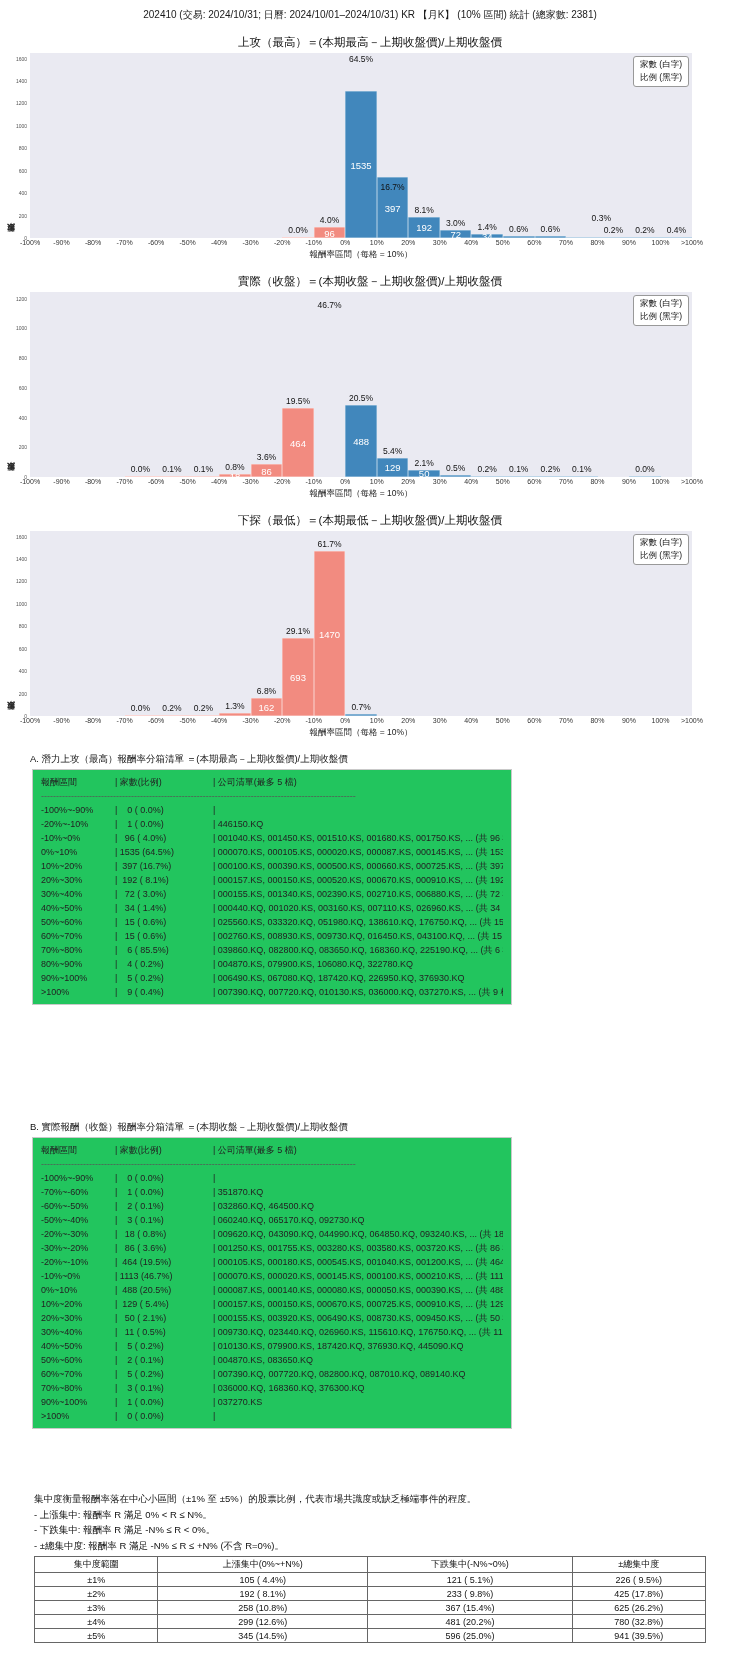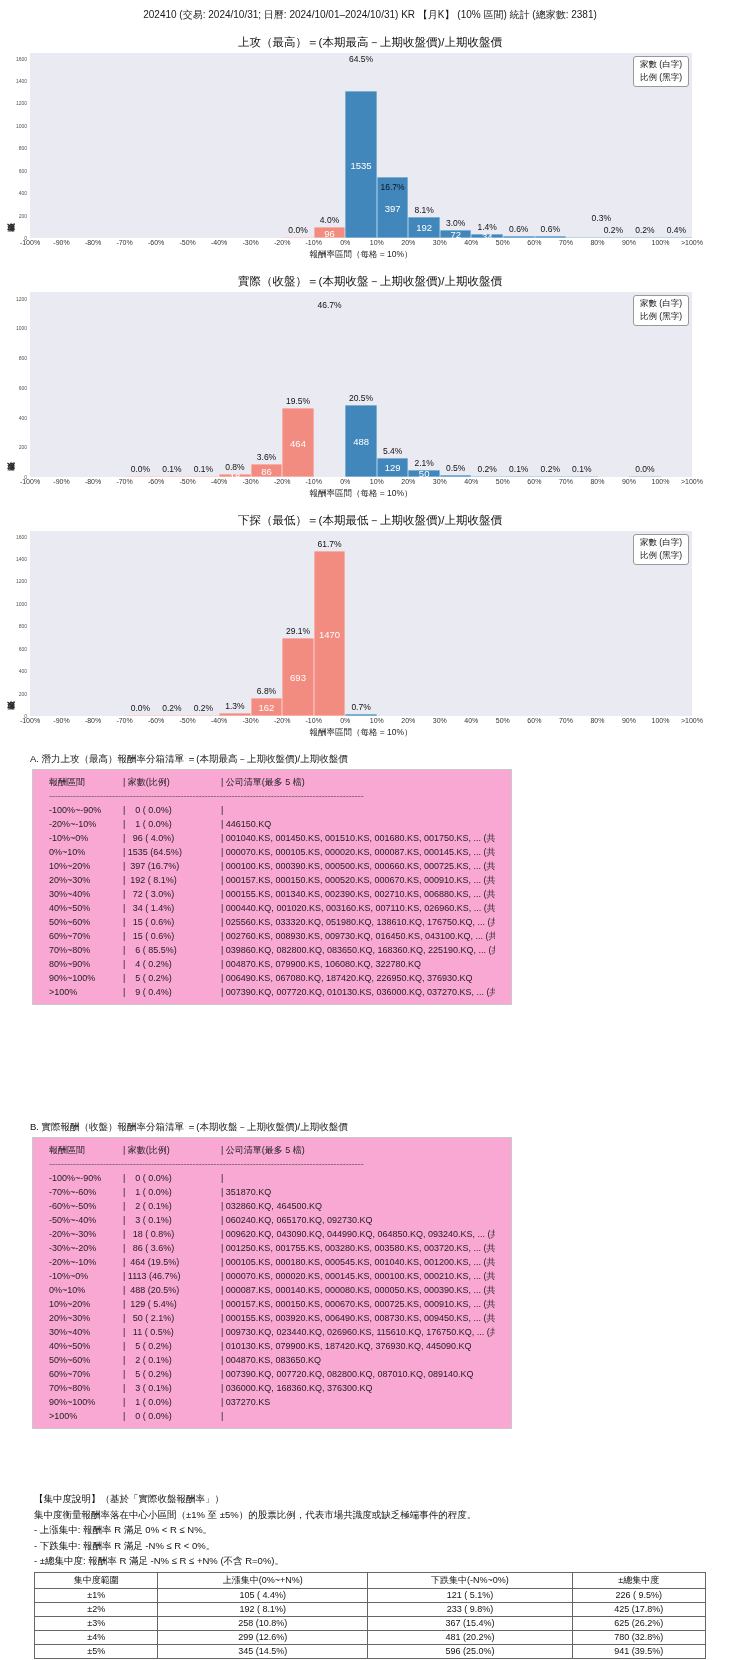--- a/index.html
+++ b/index.html
@@ -42,22 +42,22 @@
     background: #fff; border: 1px solid #999; border-radius: 3px;
     padding: 1px 6px 2px; font-size: 8.5px; line-height: 1.5; color:#111;
   }
   .xticks { position: relative; width: 662px; height: 10px; margin-left: 30px; }
   .xtick { position: absolute; top: 1px; transform: translateX(-50%); font-size: 7px; color: #333; white-space: nowrap; }
   .x-axis-label { width: 662px; margin-left: 30px; text-align: center; font-size: 8.5px; margin-top: 1px; color:#222; }
 
   .listing-heading { margin: 14px 0 3px 30px; font-size: 9.5px; color:#111; }
   .listing-heading.gap-b { margin-top: 116px; }
   .listing-box {
-    margin-left: 32px; width: 480px; border: 1px solid #c9c9c9; background: #f9a8d4;
-    padding: 5px 16px; font-size: 9px; line-height: 14px; color:#222;
+    margin-left: 32px; width: 480px; border: 1px solid #c9c9c9; background: #22c55e;
+    padding: 5px 8px; font-size: 9px; line-height: 14px; color:#222;
   }
   .lrow { display: flex; white-space: pre; }
   .lc1 { flex: 0 0 74px; }
   .lc2 { flex: 0 0 98px; }
   .lc3 { flex: 1 1 auto; overflow: hidden; }
   .lsep { color: #555; white-space: nowrap; overflow: hidden; height: 14px; }
 
   .conc { margin: 62px 0 0 34px; font-size: 9.5px; line-height: 15.5px; color:#111; }
   .conc-table { margin: 3px 0 0 34px; border-collapse: collapse; width: 672px; }
   .conc-table th, .conc-table td {
@@ -456,21 +456,20 @@
     <div class="lrow"><span class="lc1">30%~40%</span><span class="lc2">|   11 ( 0.5%)</span><span class="lc3">| 009730.KQ, 023440.KQ, 026960.KS, 115610.KQ, 176750.KQ, ... (共 11 檔)</span></div>
     <div class="lrow"><span class="lc1">40%~50%</span><span class="lc2">|    5 ( 0.2%)</span><span class="lc3">| 010130.KS, 079900.KS, 187420.KQ, 376930.KQ, 445090.KQ</span></div>
     <div class="lrow"><span class="lc1">50%~60%</span><span class="lc2">|    2 ( 0.1%)</span><span class="lc3">| 004870.KS, 083650.KQ</span></div>
     <div class="lrow"><span class="lc1">60%~70%</span><span class="lc2">|    5 ( 0.2%)</span><span class="lc3">| 007390.KQ, 007720.KQ, 082800.KQ, 087010.KQ, 089140.KQ</span></div>
     <div class="lrow"><span class="lc1">70%~80%</span><span class="lc2">|    3 ( 0.1%)</span><span class="lc3">| 036000.KQ, 168360.KQ, 376300.KQ</span></div>
     <div class="lrow"><span class="lc1">90%~100%</span><span class="lc2">|    1 ( 0.0%)</span><span class="lc3">| 037270.KS</span></div>
     <div class="lrow"><span class="lc1">&gt;100%</span><span class="lc2">|    0 ( 0.0%)</span><span class="lc3">| </span></div>
   </div>
 
 <div class="conc">
-  <div>【集中度說明】（基於「實際收盤報酬率」）</div>
   <div class="conc-notes">
       <div class="conc-note">集中度衡量報酬率落在中心小區間（±1% 至 ±5%）的股票比例，代表市場共識度或缺乏極端事件的程度。</div>
       <div class="conc-note">- 上漲集中: 報酬率 R 滿足 0% &lt; R ≤ N%。</div>
       <div class="conc-note">- 下跌集中: 報酬率 R 滿足 -N% ≤ R &lt; 0%。</div>
       <div class="conc-note">- ±總集中度: 報酬率 R 滿足 -N% ≤ R ≤ +N% (不含 R=0%)。</div>
     </div>
 </div>
 <table class="conc-table">
   <thead>
       <tr>

